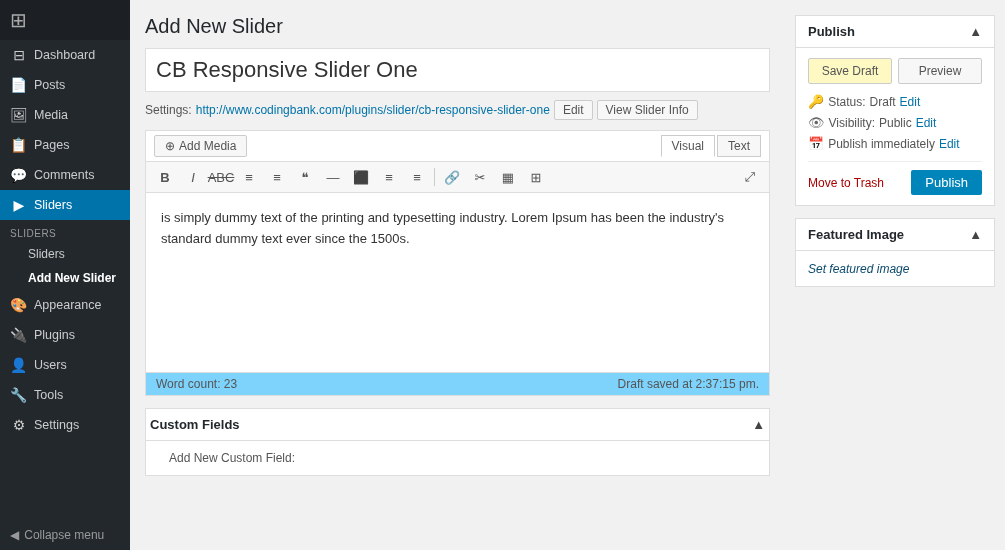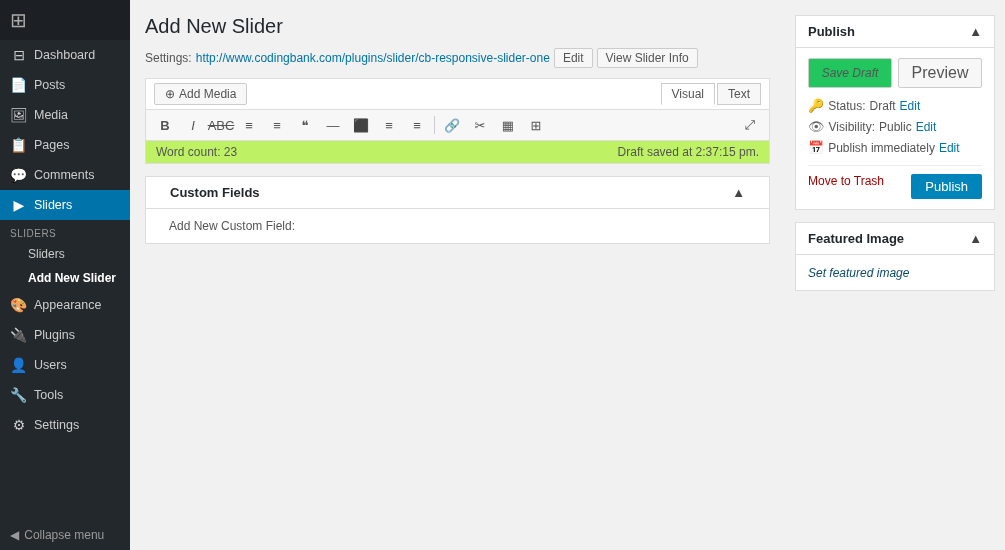--- a/index.html
+++ b/index.html
@@ -212,38 +212,38 @@
       border: 1px solid #ddd;
       border-top: none;
       min-height: 180px;
       padding: 15px;
       font-size: 13px;
       line-height: 1.6;
       color: #333;
       position: relative;
     }
     .editor-footer {
-      background: #bef264;
+      background: #7dd3fc;
       border: 1px solid #ddd;
       border-top: none;
       padding: 4px 10px;
       display: flex;
       justify-content: space-between;
       font-size: 12px;
       color: #555;
     }
 
     
     .meta-box {
       margin-top: 12px;
       background: #fff;
       border: 1px solid #ddd;
     }
     .meta-box-header {
-      padding: 8px 24px;
+      padding: 8px 4px;
       background: #fff;
       border-bottom: 1px solid #ddd;
       display: flex;
       justify-content: space-between;
       cursor: pointer;
     }
     .meta-box-header h3 { font-size: 13px; font-weight: 600; color: #23282d; }
     .meta-box-content {
       padding: 10px 23px;
       font-size: 12px;
@@ -275,51 +275,50 @@
     .meta-panel-header h3 { font-size: 13px; font-weight: 600; color: #23282d; }
     .meta-panel-content { padding: 10px 12px; }
     .publish-actions {
       display: flex;
       gap: 6px;
       margin-bottom: 10px;
     }
     .save-draft-btn {
       flex: 1;
       padding: 5px 8px;
-      background: #22c55e;
+      background: #fef9c3;
       border: 1px solid #ccc;
       color: #555;
       font-size: 12px;
       cursor: pointer;
       border-radius: 2px;
-      font-style: italic;
     }
     .preview-btn {
       flex: 1;
       padding: 5px 8px;
       background: #f7f7f7;
       border: 1px solid #ccc;
       color: #555;
-      font-size: 16px;
+      font-size: 12px;
       cursor: pointer;
       border-radius: 2px;
     }
     .publish-meta-row {
       display: flex;
       align-items: center;
       gap: 4px;
       font-size: 12px;
       color: #555;
       margin-bottom: 6px;
     }
     .publish-meta-row .icon { font-size: 13px; color: #666; }
     .publish-meta-link { color: #0073aa; text-decoration: none; cursor: pointer; }
     .publish-footer {
       display: flex;
-      align-items: flex-start;
+      align-items: center;
       justify-content: space-between;
       margin-top: 10px;
       padding-top: 8px;
       border-top: 1px solid #eee;
     }
     .move-trash-link { color: #a00; text-decoration: none; font-size: 12px; cursor: pointer; }
     .publish-btn {
       padding: 5px 14px;
       background: #0085ba;
       color: #fff;
@@ -399,20 +398,21 @@
 </div>
 
 <div id="main">
 
 
   <div id="content-wrapper">
 
     <div id="editor-area">
       <h1 class="page-title">Add New Slider</h1>
 
+      <input class="title-input" type="text" value="CB Responsive Slider One" style="">
 
       <div class="permalink-bar">
         <span class="permalink-label">Settings:</span>
         <a class="permalink-url" href="#">http://www.codingbank.com/plugins/slider/cb-responsive-slider-one</a>
         <button class="permalink-btn">Edit</button>
         <button class="permalink-btn">View Slider Info</button>
       </div>
 
       
       <div class="editor-toolbar">
@@ -447,20 +447,23 @@
           <button class="toolbar-btn">🔗</button>
           <button class="toolbar-btn">✂</button>
           <button class="toolbar-btn">▦</button>
           <button class="toolbar-btn">⊞</button>
           <div style="margin-left:auto;">
             <button class="toolbar-btn">⤢</button>
           </div>
         </div>
       </div>
 
+      <div class="editor-content">
+        <p>is simply dummy text of the printing and typesetting industry. Lorem Ipsum has been the industry's standard dummy text ever since the 1500s.</p>
+      </div>
 
       <div class="editor-footer">
         <span>
           <span>Word count:</span>
           <span>23</span>
         </span>
         <span>Draft saved at 2:37:15 pm.</span>
       </div>
 
       

